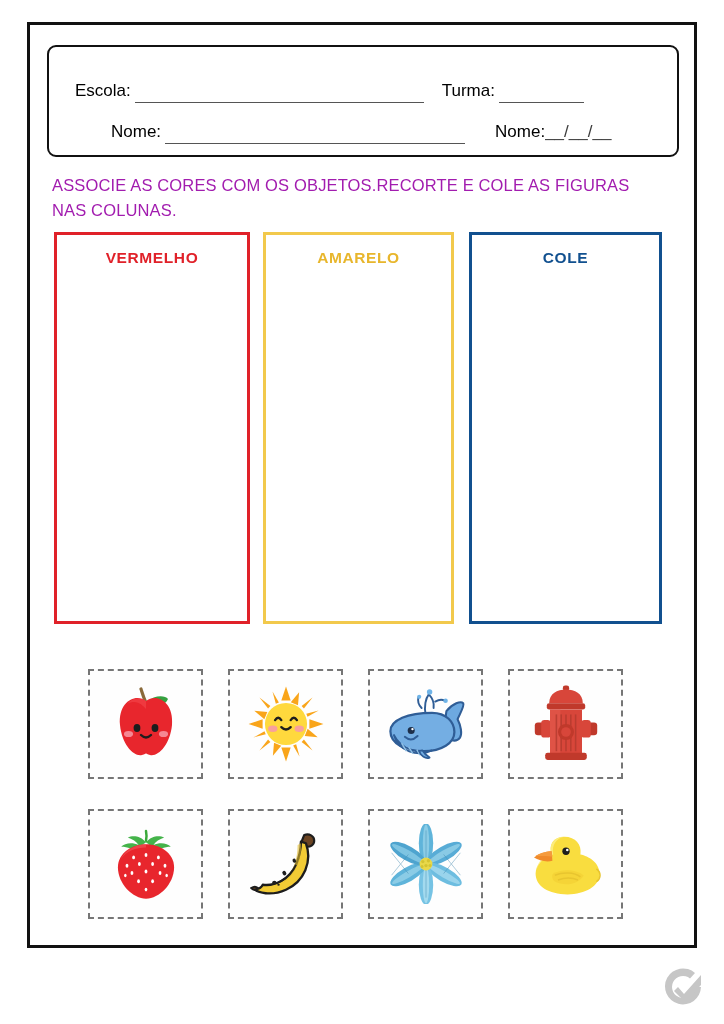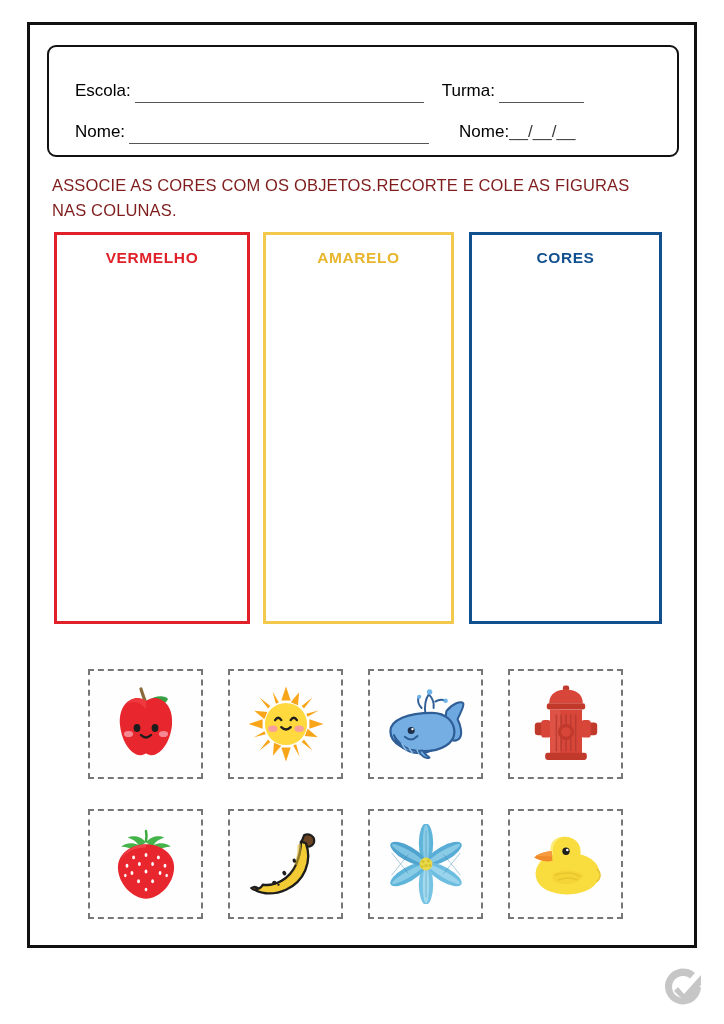--- a/index.html
+++ b/index.html
@@ -40,21 +40,21 @@
   }
   .field-row {
     position: absolute;
     left: 0;
     width: 100%;
     height: 38px;
     display: flex;
     align-items: flex-end;
   }
   #row-escola { top: 18px; }
-  #row-nome   { top: 59px; }
+  #row-nome   { top: 59px; padding-left: 36px; }
 
   .field-label {
     font-size: 17px;
     color: #000000;
     font-family: "Liberation Sans", sans-serif;
     white-space: nowrap;
     line-height: 20px;
     padding-bottom: 2px;
   }
   .field-line {
@@ -80,21 +80,21 @@
   }
 
   
   #instruction {
     position: absolute;
     left: 22px;
     top: 148px;
     width: 600px;
     font-size: 16.5px;
     line-height: 25px;
-    color: #7f1d1d;
+    color: #a21caf;
     letter-spacing: 0.15px;
   }
 
   
   #columns {
     position: absolute;
     left: 20px;
     top: 207px;
     width: 636px;
     height: 392px;
@@ -189,21 +189,21 @@
 
     <div class="color-column" id="col-vermelho">
       <div class="col-title">VERMELHO</div>
     </div>
 
     <div class="color-column" id="col-amarelo">
       <div class="col-title">AMARELO</div>
     </div>
 
     <div class="color-column" id="col-azul">
-      <div class="col-title">CORES</div>
+      <div class="col-title">COLE</div>
     </div>
 
   </div>
 
   <div id="cards">
 
     <div class="card-row" id="card-row-1">
 
       <div class="cut-card">
         <svg width="72" height="74" viewBox="0 0 72 74">

